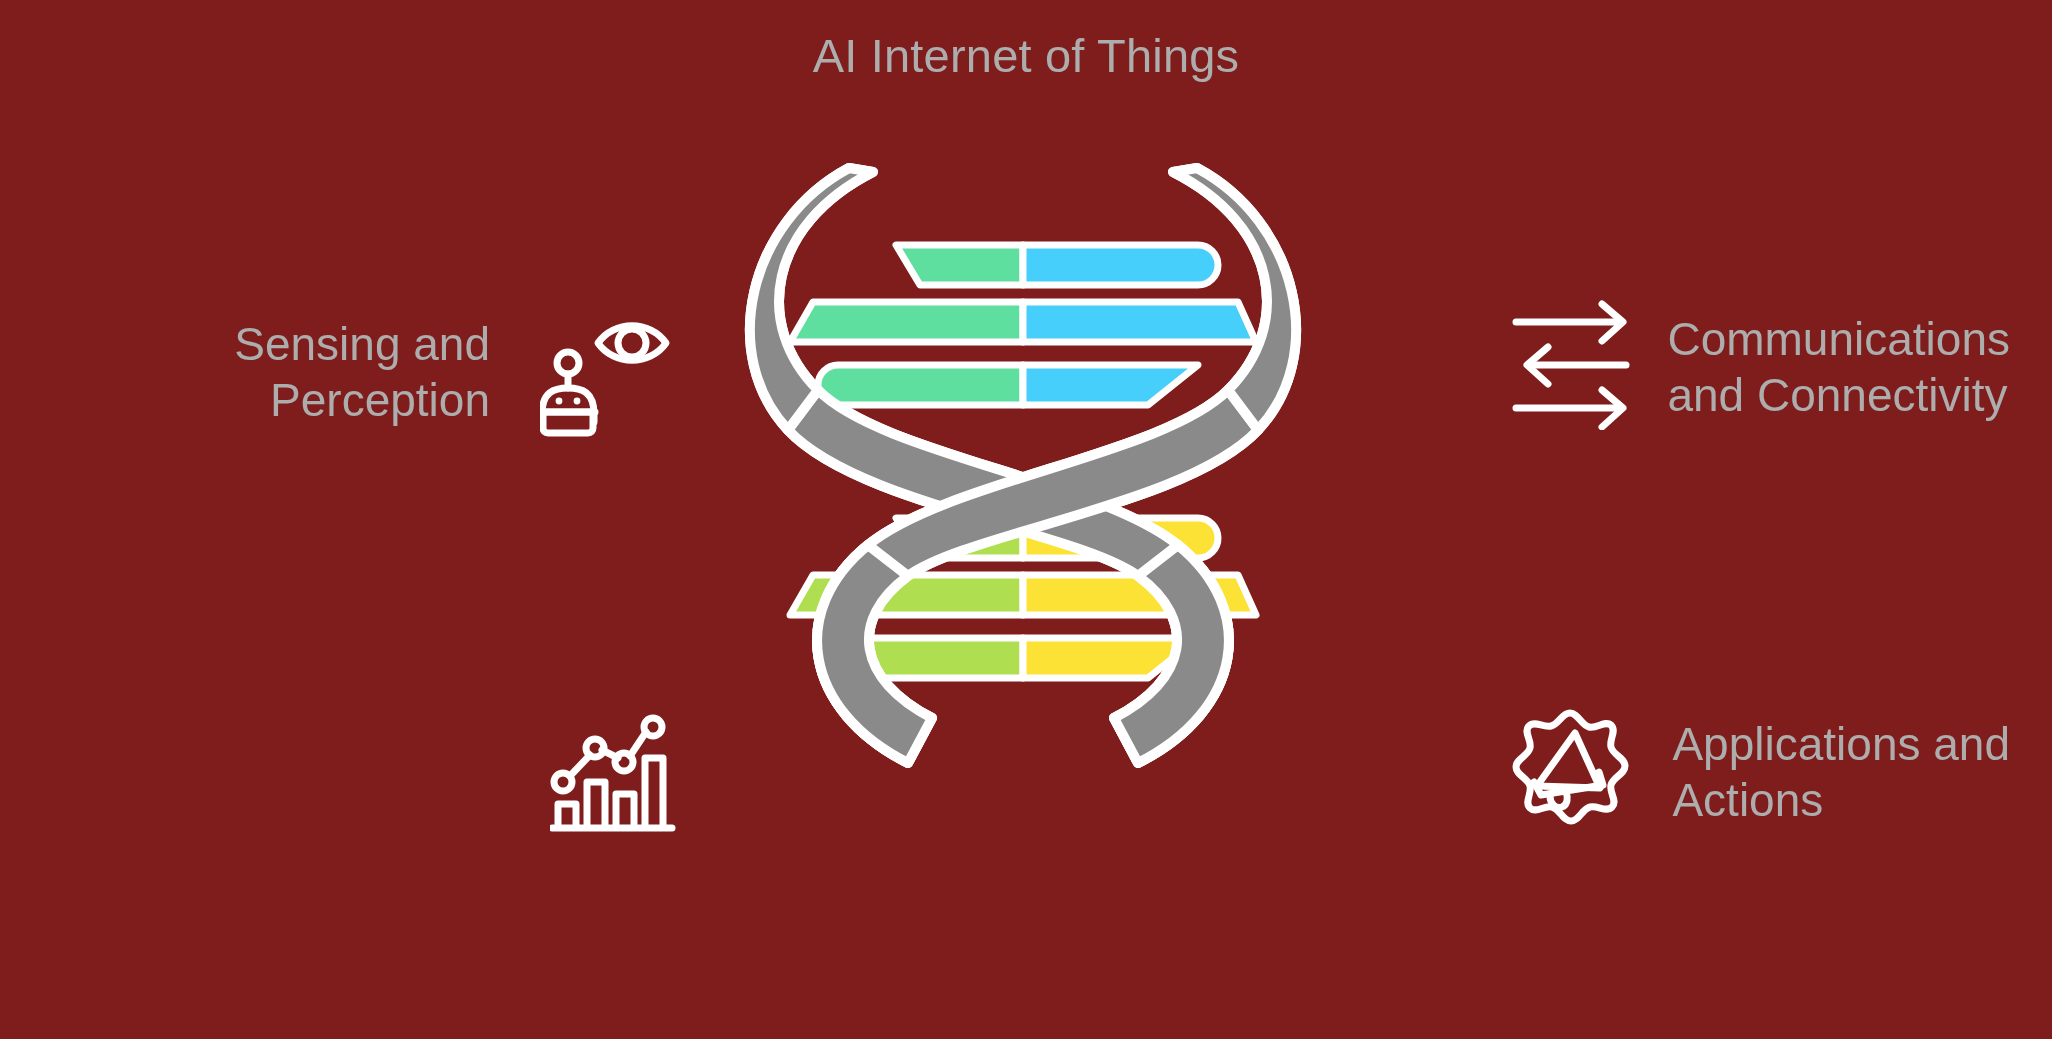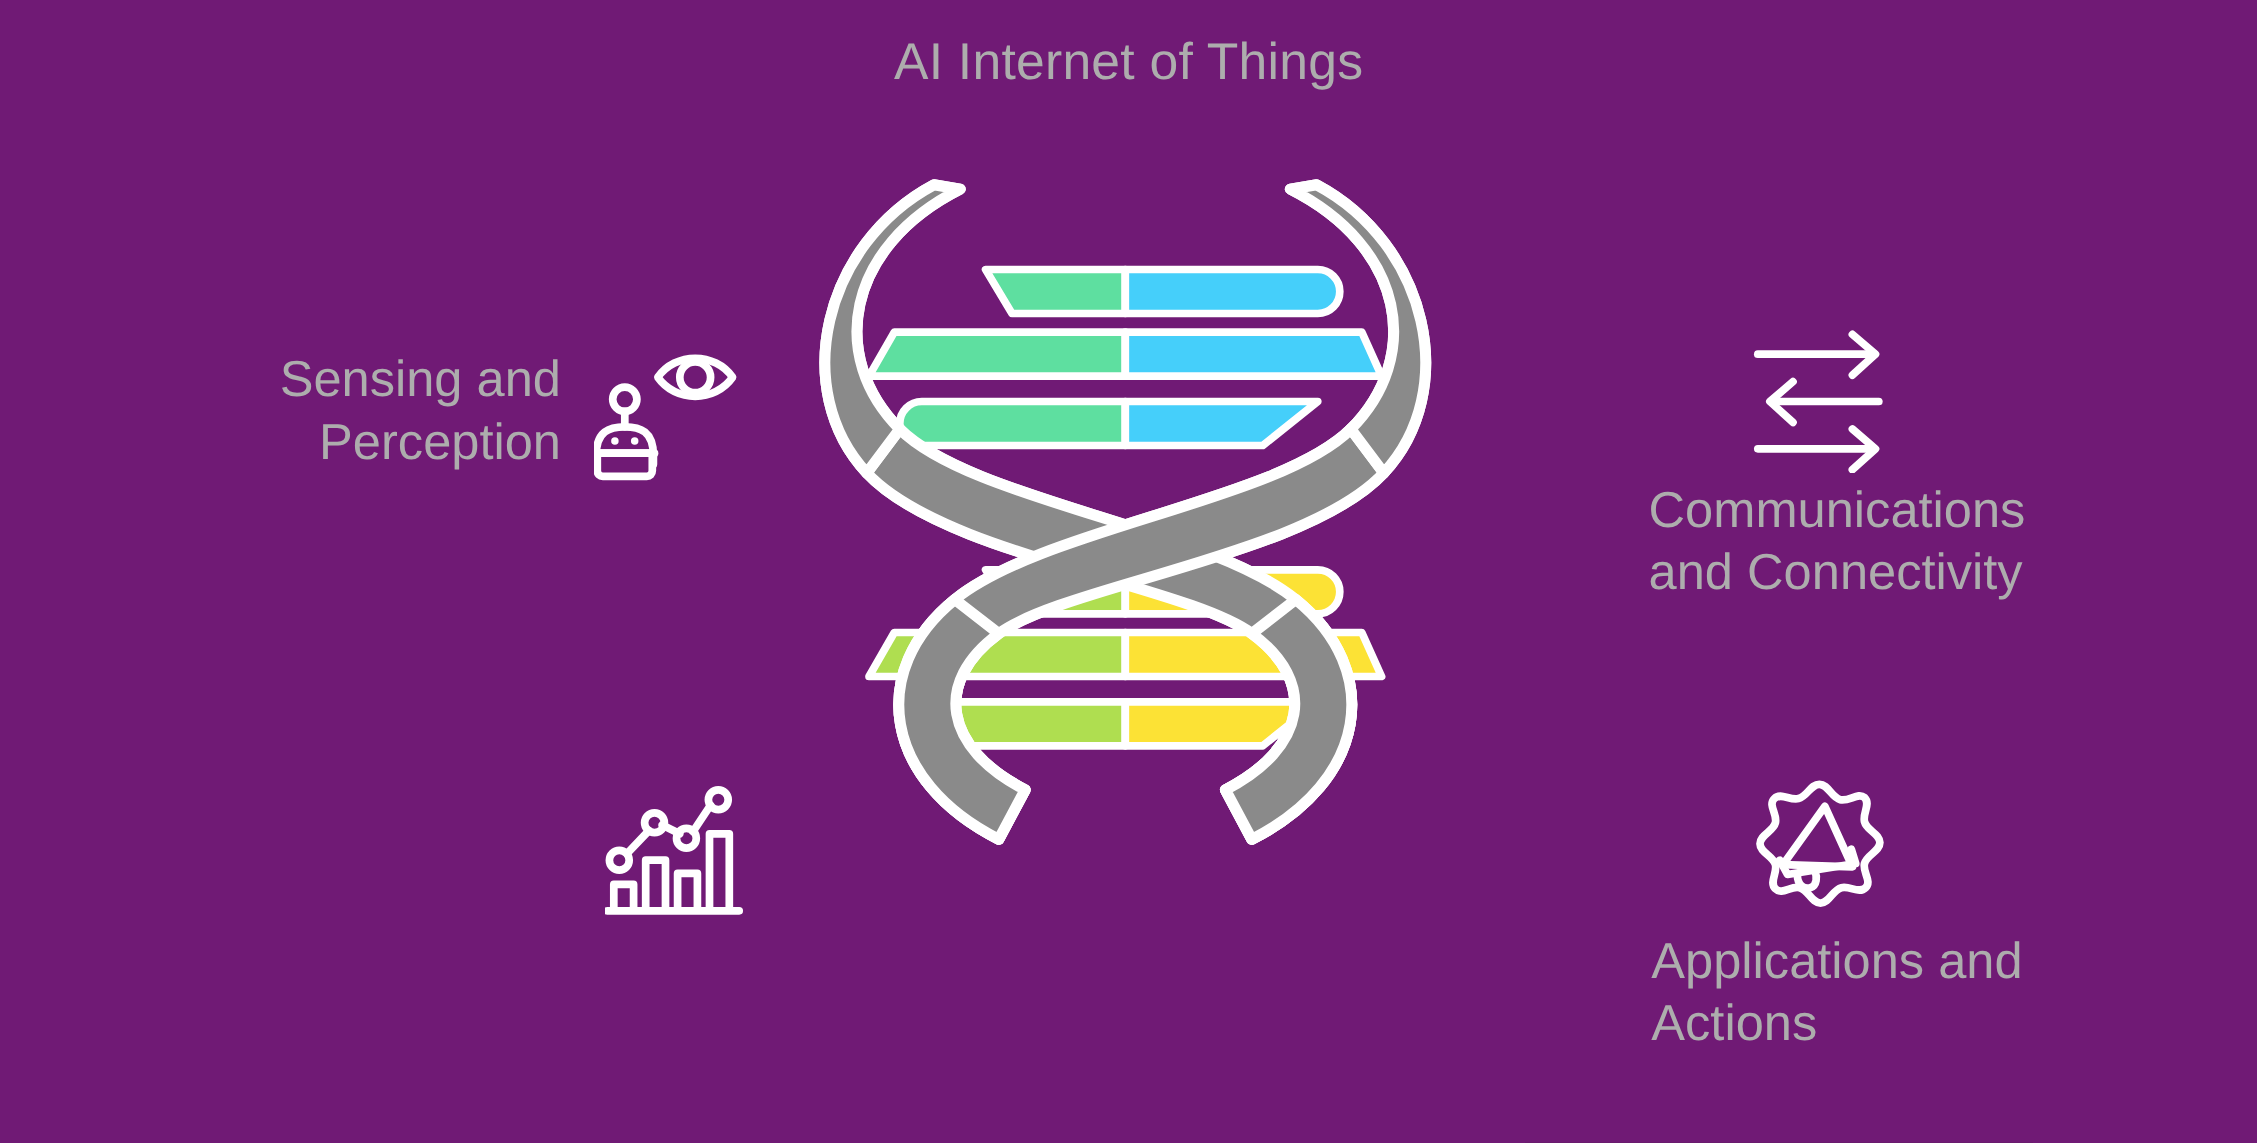--- a/index.html
+++ b/index.html
@@ -10,21 +10,21 @@
   body {
     width: 2052px;
     height: 1039px;
     overflow: hidden;
     font-family: "Liberation Sans", sans-serif;
   }
   .canvas {
     position: relative;
     width: 2052px;
     height: 1039px;
-    background: #701a75;
+    background: #7f1d1d;
   }
 
   
   .title {
     position: absolute;
     top: 28px;
     left: 0;
     width: 2052px;
     text-align: center;
     font-size: 47px;
@@ -33,22 +33,22 @@
     letter-spacing: 0.2px;
     line-height: 1.2;
   }
 
   
   .node {
     position: absolute;
     display: flex;
     align-items: center;
   }
-  .node.left  { flex-direction: row; justify-content: flex-end; }
-  .node.right { flex-direction: column; justify-content: flex-end; }
+  .node.left  { flex-direction: row; justify-content: flex-end; gap: 20px; }
+  .node.right { flex-direction: row; justify-content: flex-end; }
 
   .node-label {
     font-size: 46px;
     font-weight: 400;
     color: #adadad;
     line-height: 1.22;
     white-space: pre-line;
   }
   .node.left .node-label  { text-align: right; }
   .node.right .node-label { text-align: left; }

